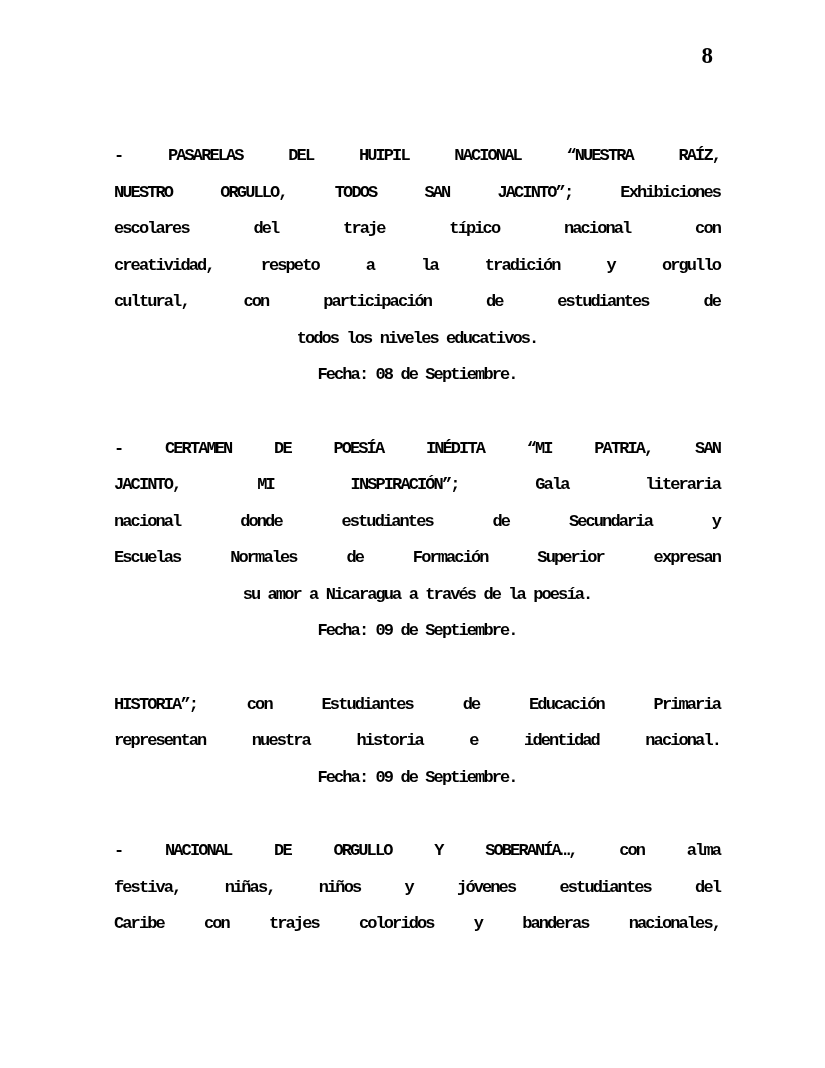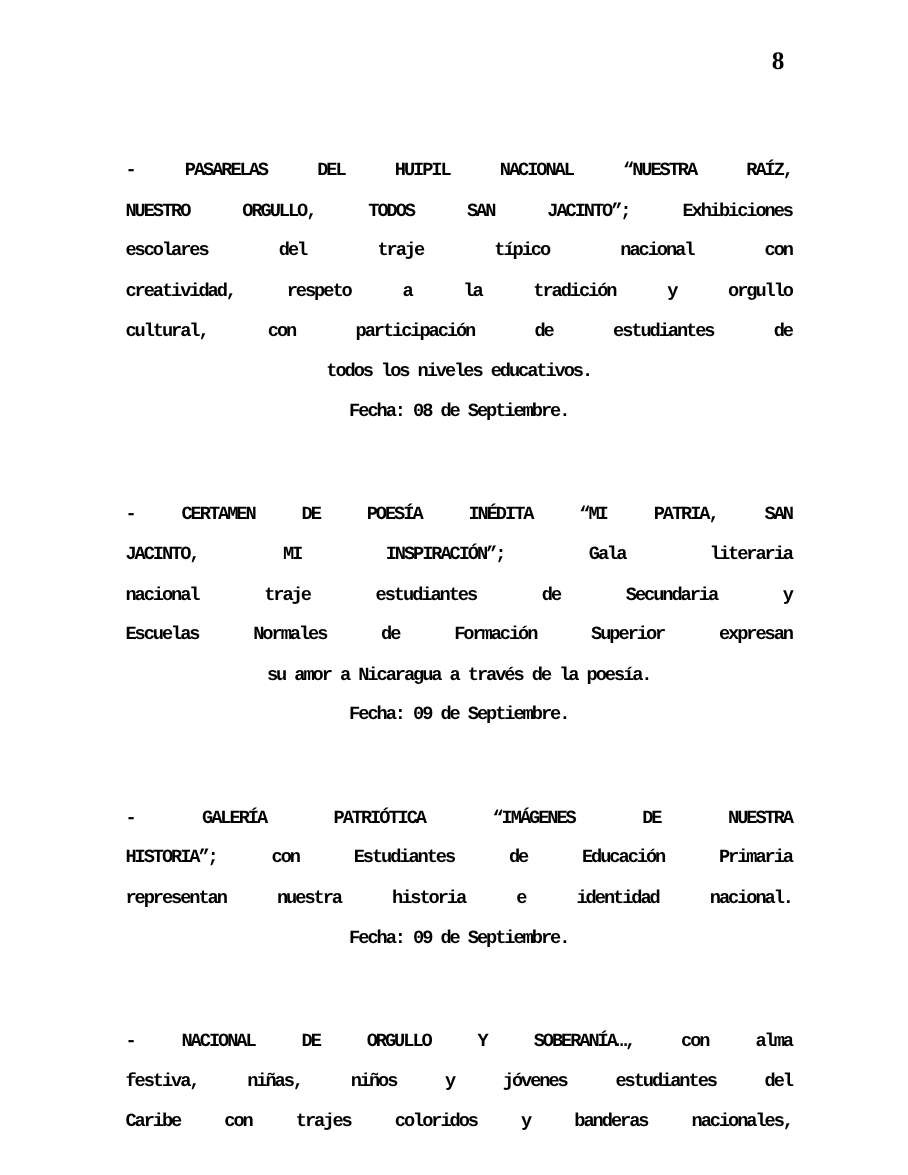--- a/index.html
+++ b/index.html
@@ -27,21 +27,21 @@
     position: absolute;
     top: 138px;
     left: 114px;
     width: 606px;
     font-family: "Liberation Mono", "DejaVu Sans Mono", monospace;
     font-weight: 700;
     font-size: 17px;
     letter-spacing: -1.9px;
     color: #000000;
   }
-  .para + .para { margin-top: 57px; }
+  .para + .para { margin-top: 37px; }
   .line {
     line-height: 36.5px;
     white-space: pre-wrap;
     text-align: center;
   }
   .line.j {
     text-align: justify;
     text-align-last: justify;
     text-justify: inter-word;
   }
@@ -61,28 +61,27 @@
       <div class="line j">escolares del traje típico nacional con</div>
       <div class="line j">creatividad, respeto a la tradición y orgullo</div>
       <div class="line j">cultural, con participación de estudiantes de</div>
       <div class="line">todos los niveles educativos.</div>
       <div class="line">Fecha: 08 de Septiembre.</div>
     </div>
 
     <div class="para">
       <div class="line j">- CERTAMEN DE POESÍA INÉDITA “MI PATRIA, SAN</div>
       <div class="line j">JACINTO, MI INSPIRACIÓN”; Gala literaria</div>
-      <div class="line j">nacional traje estudiantes de Secundaria y</div>
+      <div class="line j">nacional donde estudiantes de Secundaria y</div>
       <div class="line j">Escuelas Normales de Formación Superior expresan</div>
       <div class="line">su amor a Nicaragua a través de la poesía.</div>
       <div class="line">Fecha: 09 de Septiembre.</div>
     </div>
 
     <div class="para">
-      <div class="line j">- GALERÍA PATRIÓTICA “IMÁGENES DE NUESTRA</div>
       <div class="line j">HISTORIA”; con Estudiantes de Educación Primaria</div>
       <div class="line j">representan nuestra historia e identidad nacional.</div>
       <div class="line">Fecha: 09 de Septiembre.</div>
     </div>
 
     <div class="para">
       <div class="line j">- NACIONAL DE ORGULLO Y SOBERANÍA…, con alma</div>
       <div class="line j">festiva, niñas, niños y jóvenes estudiantes del</div>
       <div class="line j">Caribe con trajes coloridos y banderas nacionales,</div>
     </div>

